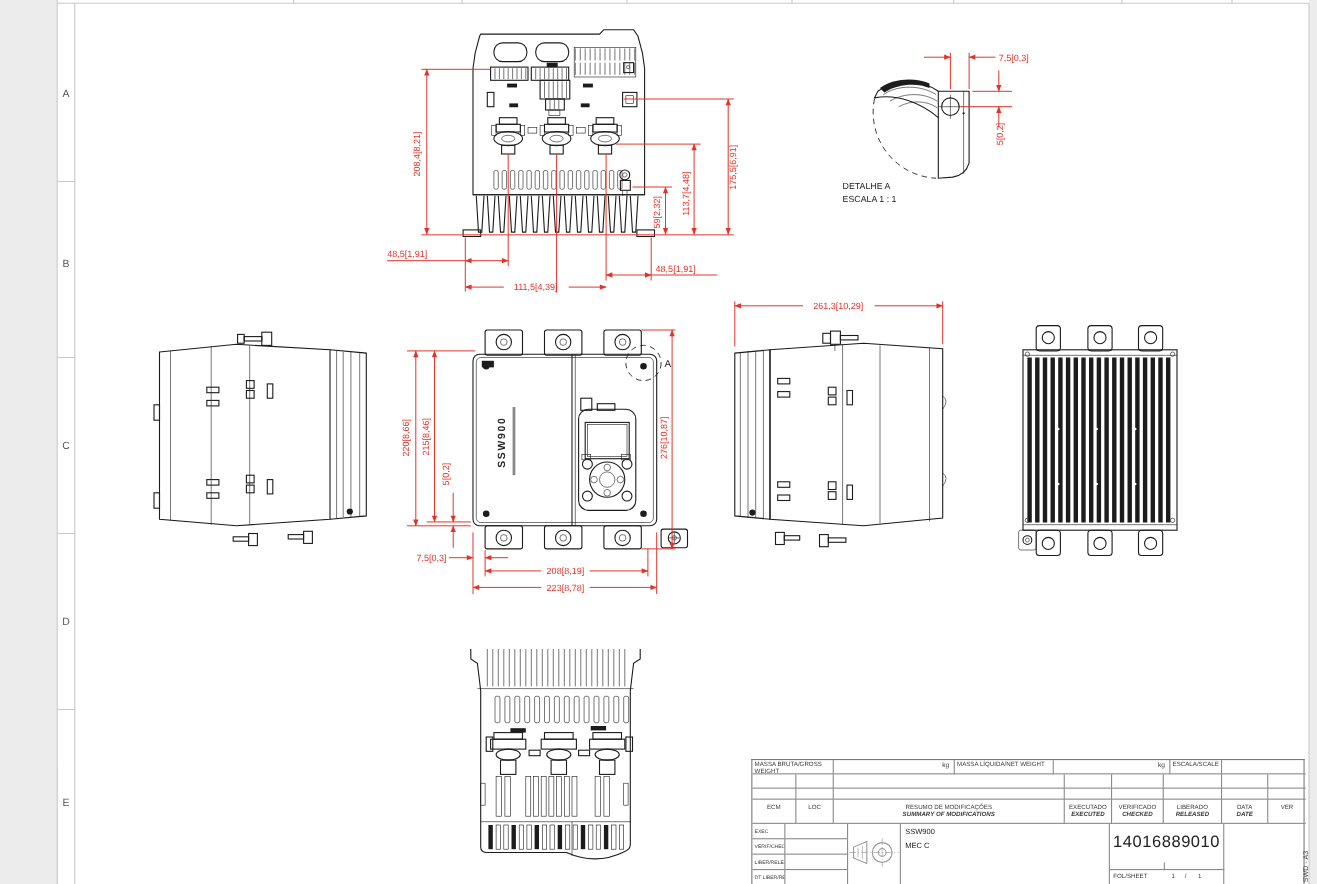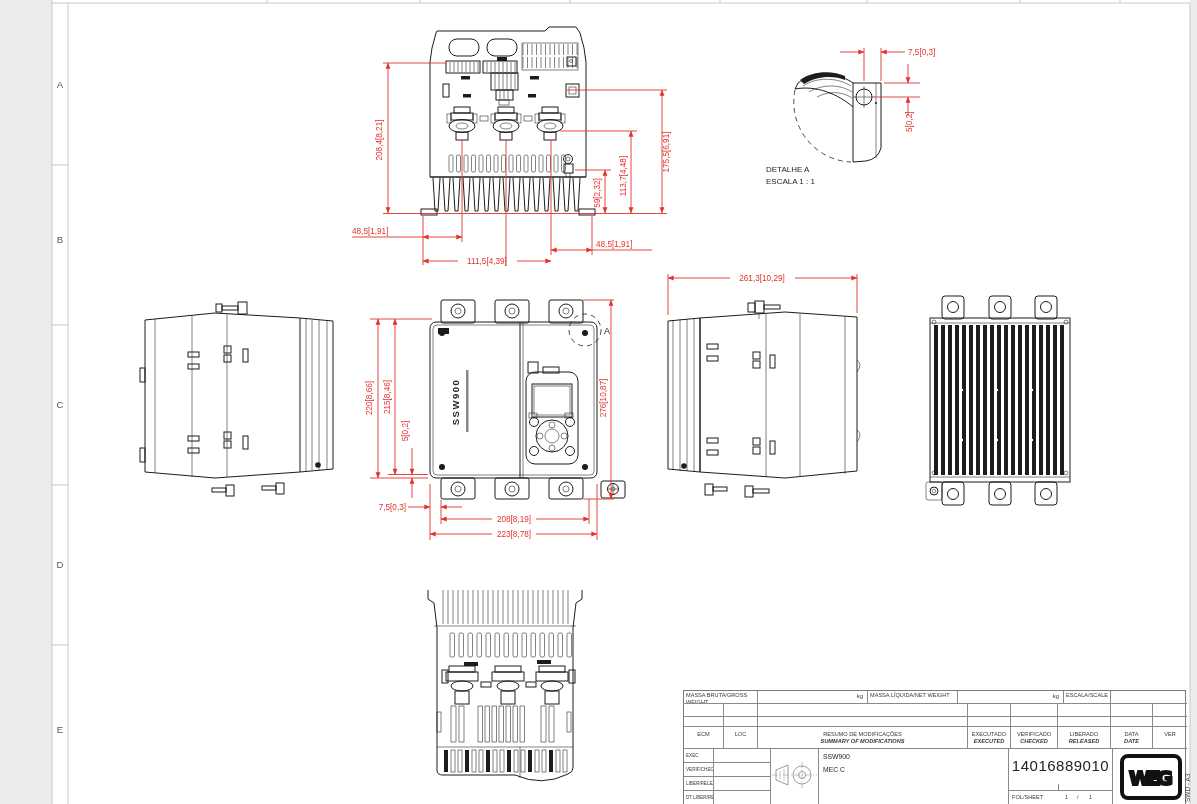--- a/index.html
+++ b/index.html
@@ -502,22 +502,16 @@
     <div class="c pn" style="left:325px;top:58px;width:104px;height:42px">14016889010</div>
     <div class="tick" style="left:374px;top:93px;height:7px"></div>
 
     <div class="c sheet" style="left:325px;top:100px;width:104px;height:14px;border-bottom:none">
       <span class="sl">FOL/SHEET</span>
       <span class="n1">1</span>
       <span class="sep">/</span>
       <span class="n2">1</span>
     </div>
 
-    <div class="c" style="left:429px;top:58px;width:74px;height:56px;border-right:none;border-bottom:none">
-      <svg width="74" height="56" viewBox="0 0 74 56">
-        <rect x="9" y="7" width="58" height="42" rx="6" fill="#fff" stroke="#111" stroke-width="4"></rect>
-        <text x="38" y="36" text-anchor="middle" textLength="44" style="font:bold 20px 'DejaVu Sans',sans-serif;fill:#111;stroke:#111;stroke-width:2.2;paint-order:stroke;">WEG</text>
-      </svg>
-    </div>
   </div>
 
   <div class="fmt">SWD - A3</div>
 </div>
 
 </body></html>

